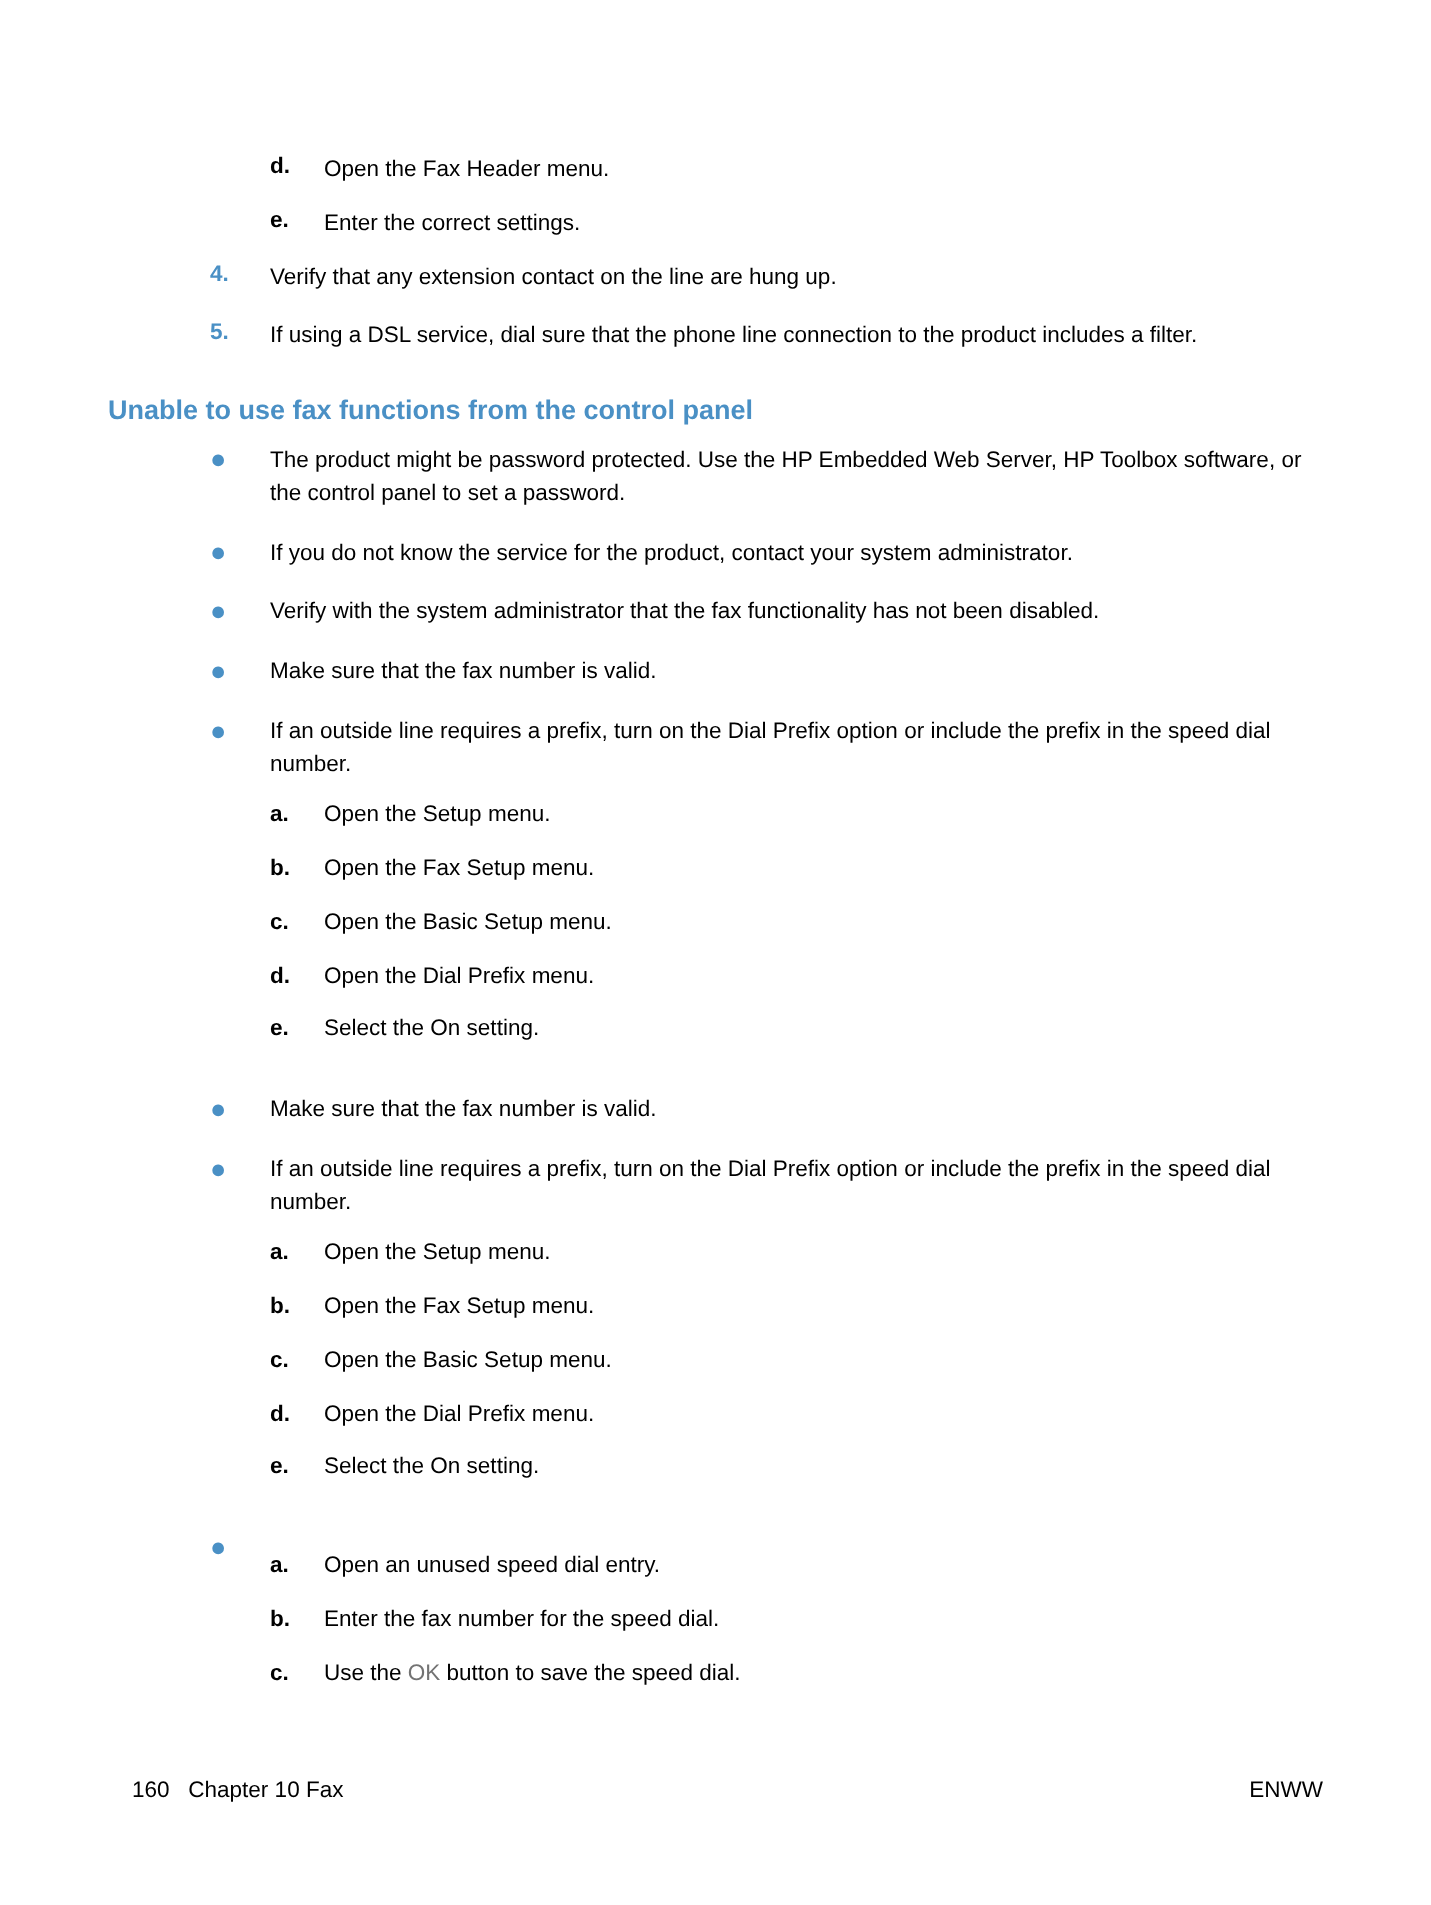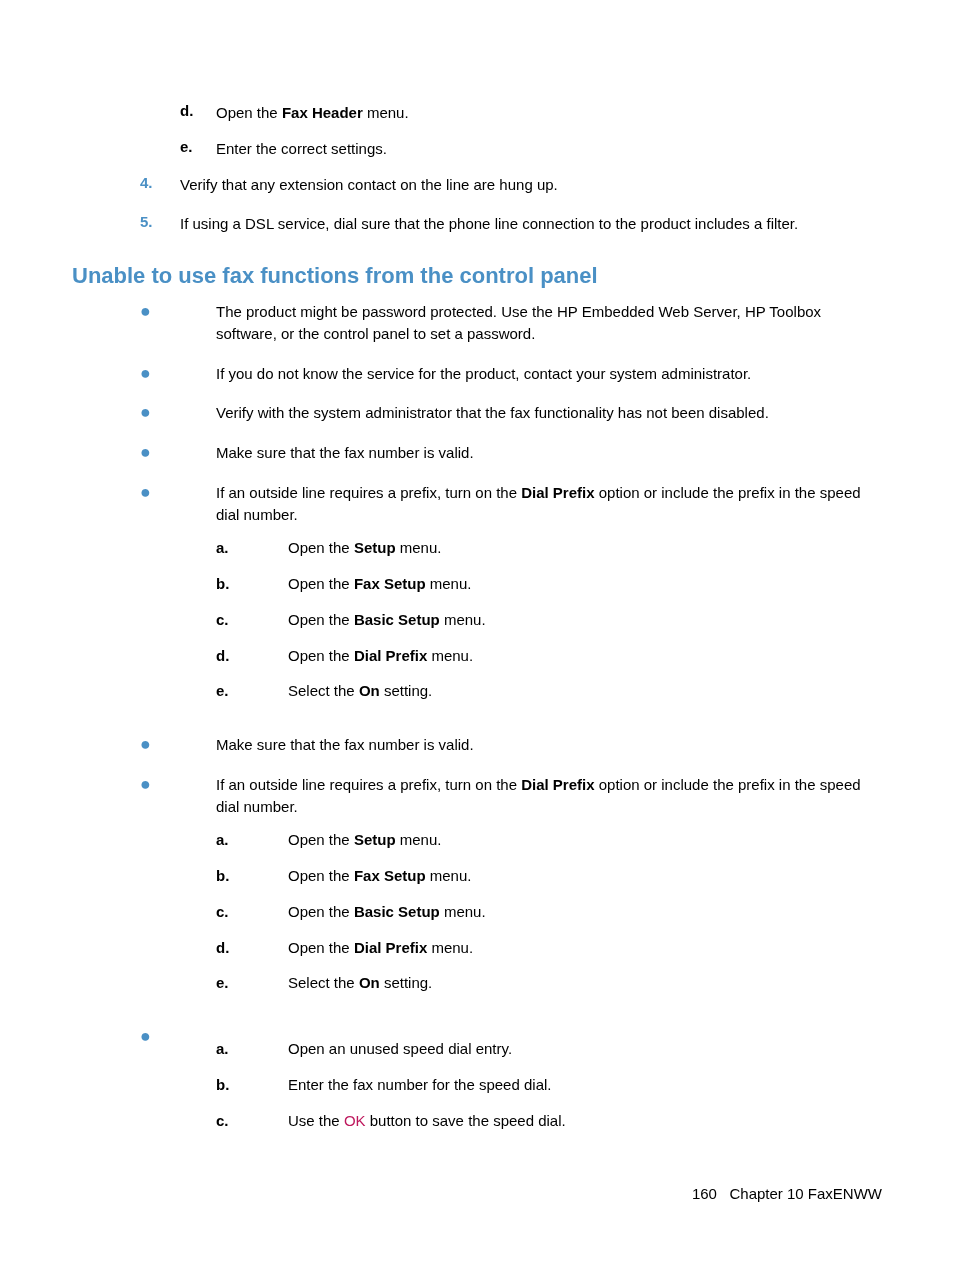--- a/index.html
+++ b/index.html
@@ -16,21 +16,21 @@
     box-sizing: border-box;
     position: relative;
     padding: 90px 72px 50px 72px;
   }
   .content {
     padding-left: 0;
   }
   h3.section {
     color: #4a90c5;
     font-weight: bold;
-    font-size: 22px;
+    font-size: 18px;
     margin: 28px 0 12px 0;
   }
   .ol-num {
     list-style: none;
     padding: 0;
     margin: 0 0 0 68px;
   }
   .ol-num > li {
     display: flex;
     margin: 8px 0 18px 0;
@@ -55,52 +55,51 @@
   }
   .ul-bullet > li .bullet {
     color: #4a90c5;
     font-size: 18px;
     line-height: 20px;
     min-width: 40px;
   }
   .ul-bullet > li .text {
     flex: 1;
     line-height: 1.45;
-    margin-left: 36px;
   }
   .ol-alpha {
     list-style: none;
     padding: 0;
     margin: 12px 0 0 0;
   }
   .ol-alpha > li {
     display: flex;
     margin: 8px 0 14px 0;
   }
   .ol-alpha > li .marker {
     font-weight: bold;
     min-width: 36px;
   }
   .ol-alpha > li .text {
     flex: 1;
     line-height: 1.45;
   }
   .b {
-    font-weight: bold;
+    font-weight: normal;
   }
   .ok-text {
-    color: #be185d;
+    color: #737373;
   }
   .footer {
     position: absolute;
     bottom: 68px;
-    left: 60px;
+    left: 88px;
     right: 72px;
     display: flex;
-    justify-content: flex-end;
+    justify-content: space-between;
     font-size: 15px;
   }
 </style>
 </head>
 <body>
 
 <div class="page">
   <div class="content">
 
     <ol class="ol-alpha" style="margin-left:108px;" id="initial-alpha">

